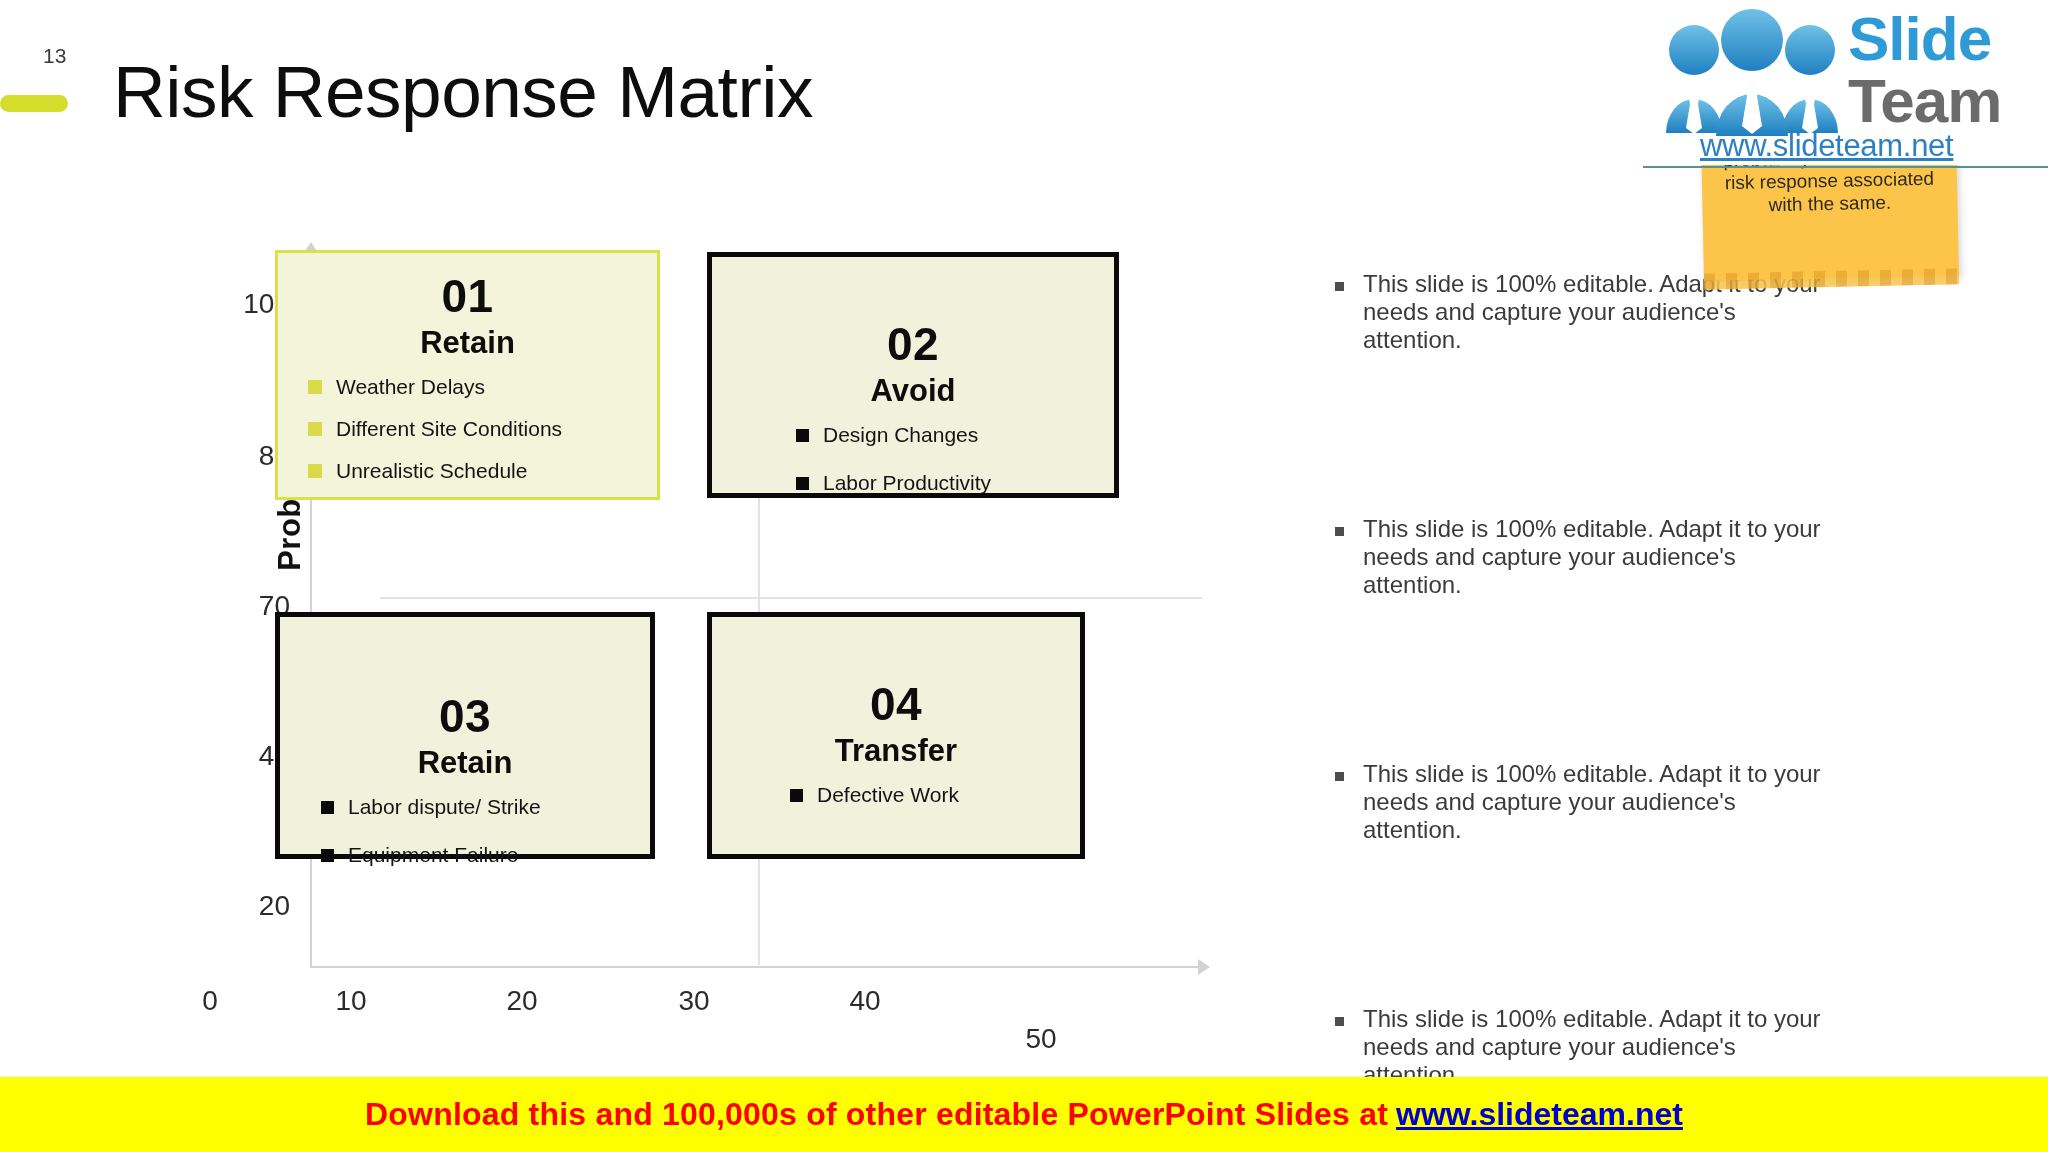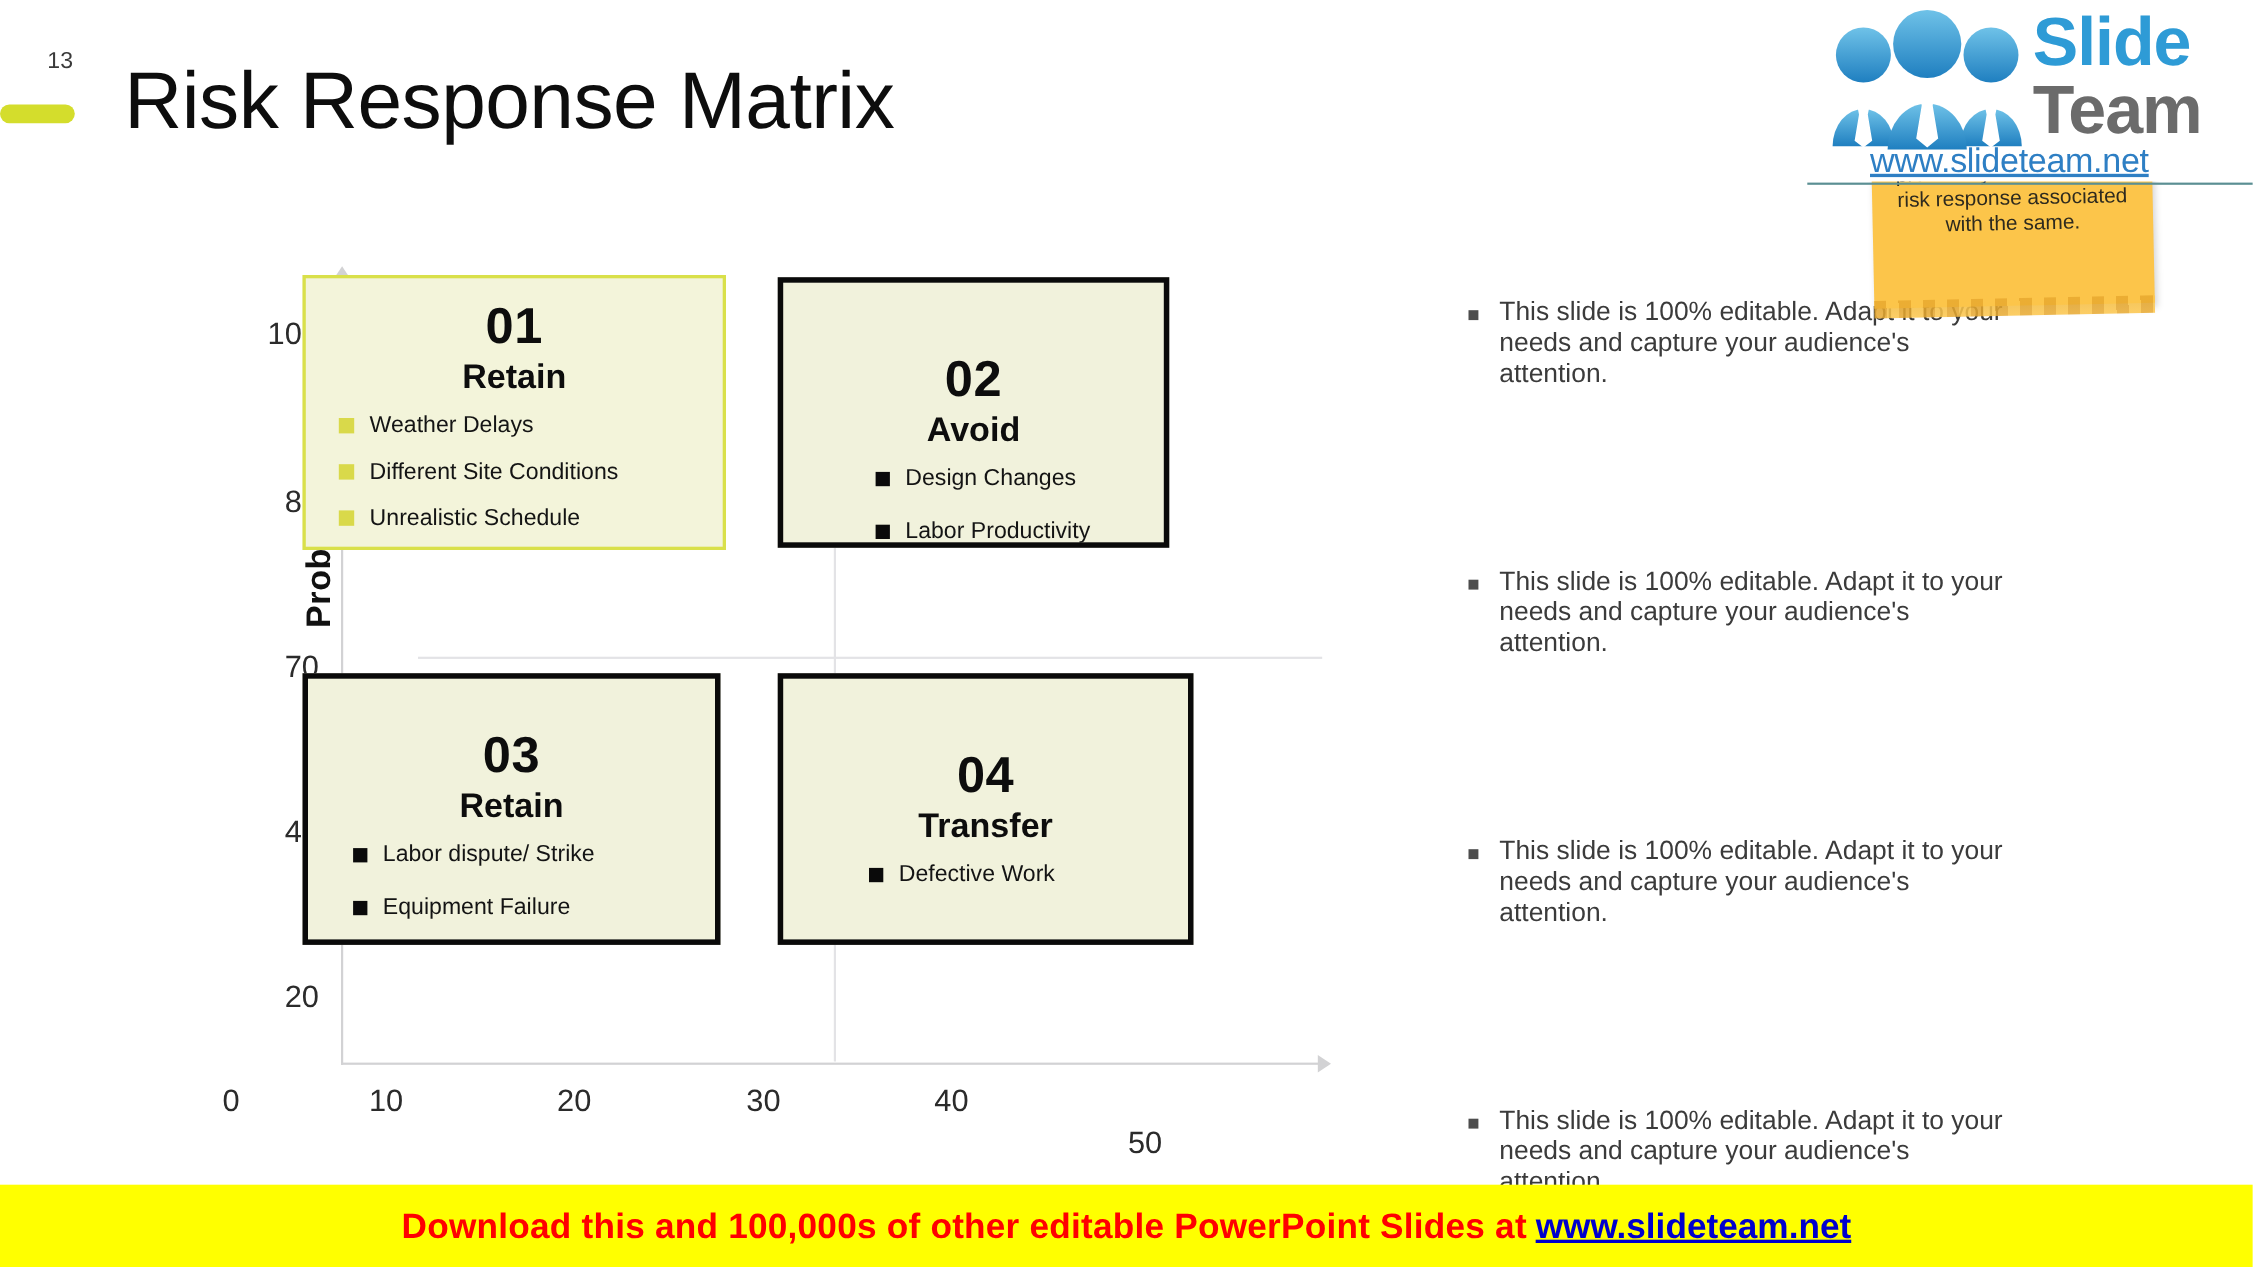--- a/index.html
+++ b/index.html
@@ -175,32 +175,32 @@
     width: 13px;
     height: 13px;
     flex: 0 0 13px;
     margin-right: 14px;
     background: #0a0a0a;
   }
   .bullet-sq.olive { background: #d9d94a; width: 14px; height: 14px; flex-basis: 14px; }
 
   
   #quad-01 { left: 95px; top: 10px;  width: 385px; height: 250px; }
-  #quad-02 { left: 527px; top: 12px; width: 356px; height: 246px; }
+  #quad-02 { left: 527px; top: 12px; width: 412px; height: 246px; }
   #quad-03 { left: 95px;  top: 372px; width: 380px; height: 247px; }
   #quad-04 { left: 527px; top: 372px; width: 378px; height: 247px; }
 
   #quad-01 .quad-items { padding-left: 30px; }
   #quad-02 .quad-items { padding-left: 84px; }
   #quad-03 .quad-items { padding-left: 41px; }
   #quad-04 .quad-items { padding-left: 78px; }
   #quad-02 .quad-item, #quad-03 .quad-item, #quad-04 .quad-item { margin-bottom: 20px; }
   #quad-02 .quad-num { margin-top: 44px; }
   #quad-04 .quad-num { margin-top: 44px; }
-  #quad-03 .quad-num { margin-top: 26px; }
+  #quad-03 .quad-num { margin-top: 56px; }
 
   
   .side-notes {
     position: absolute;
     left: 1335px;
     top: 270px;
     width: 600px;
   }
   .side-note {
     display: flex;

